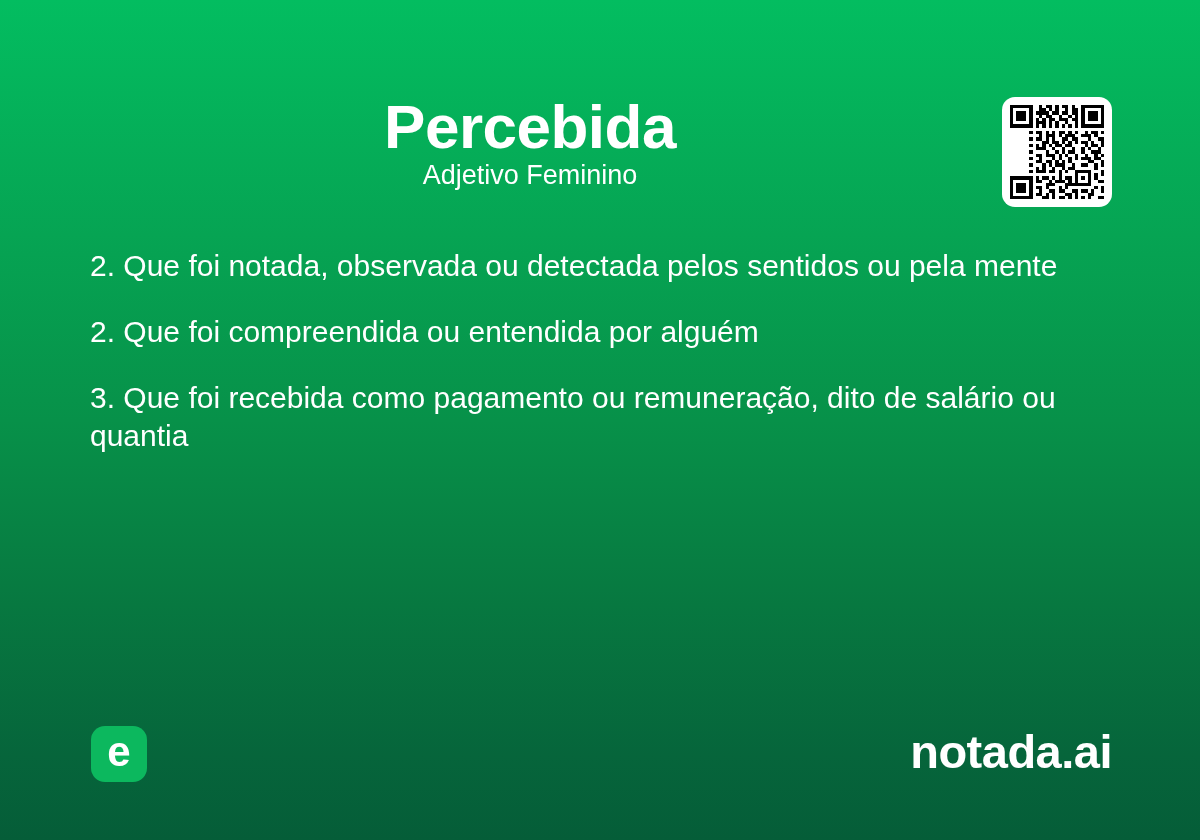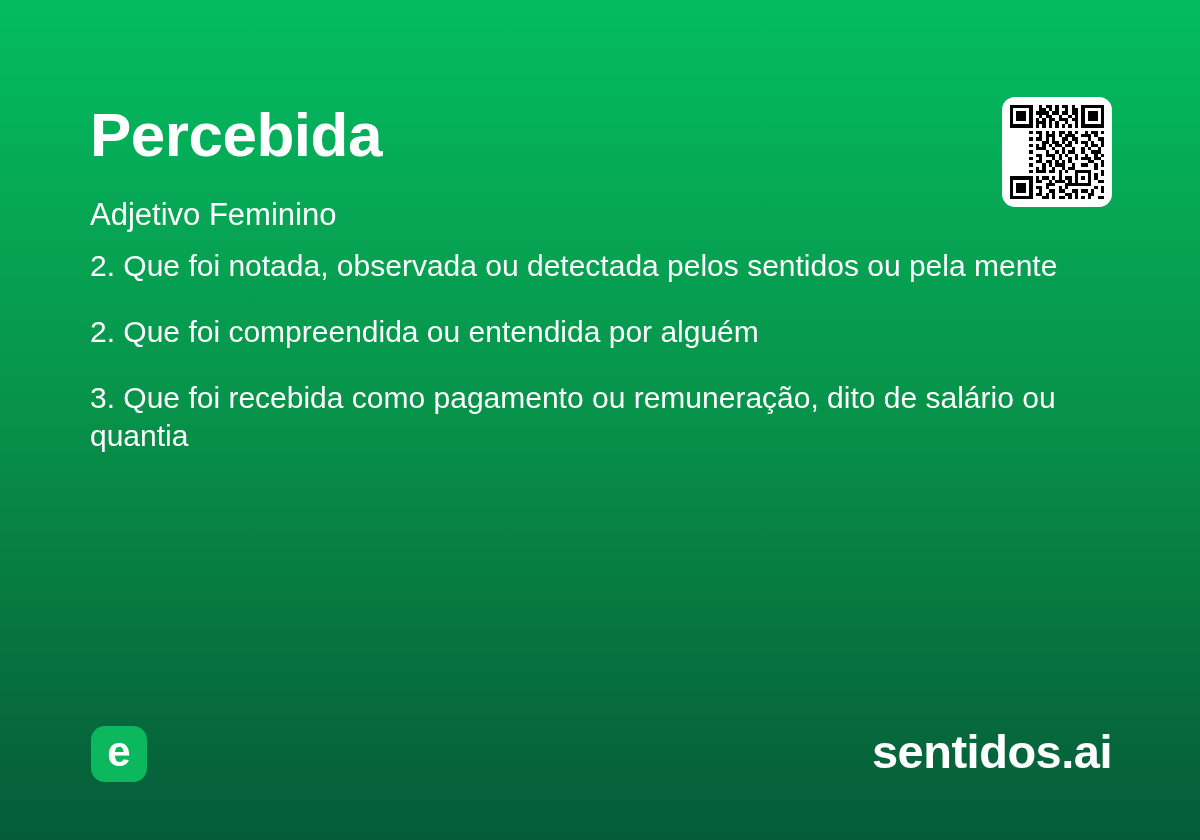--- a/index.html
+++ b/index.html
@@ -26,36 +26,37 @@
         #077840 72%,
         #06653b 90%,
         #055d38 100%);
     overflow: hidden;
   }
 
   
   .header {
     position: absolute;
     left: 90px;
-    top: 104px;
+    top: 96px;
     width: 880px;
+    text-align: center;
   }
 
   .word-title {
     font-size: 62px;
     font-weight: bold;
     color: #ffffff;
     letter-spacing: -0.5px;
     line-height: 1.0;
     white-space: nowrap;
   }
 
   .word-class {
-    margin-top: 32px;
-    font-size: 31px;
+    margin-top: 3px;
+    font-size: 27px;
     font-weight: normal;
     color: #ffffff;
     line-height: 1.1;
     white-space: nowrap;
   }
 
   
   .qr-card {
     position: absolute;
     left: 1002px;
@@ -332,15 +333,15 @@
   <div class="definitions">
     <div class="definition">2. Que foi notada, observada ou detectada pelos sentidos ou pela mente</div>
     <div class="definition">2. Que foi compreendida ou entendida por alguém</div>
     <div class="definition">3. Que foi recebida como pagamento ou remuneração, dito de salário ou quantia</div>
   </div>
 
   <div class="logo-badge">
     <span class="glyph">e</span>
   </div>
 
-  <div class="brand-wordmark">sentidos.ai</div>
+  <div class="brand-wordmark">notada.ai</div>
 
 </div>
 
 </body></html>

